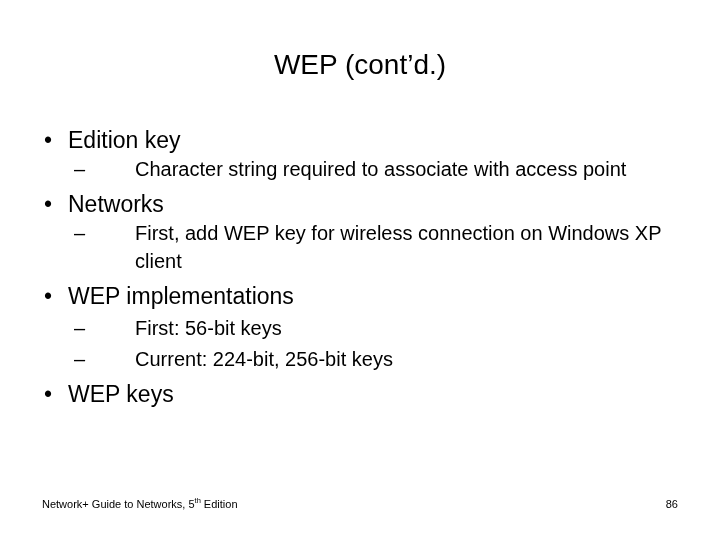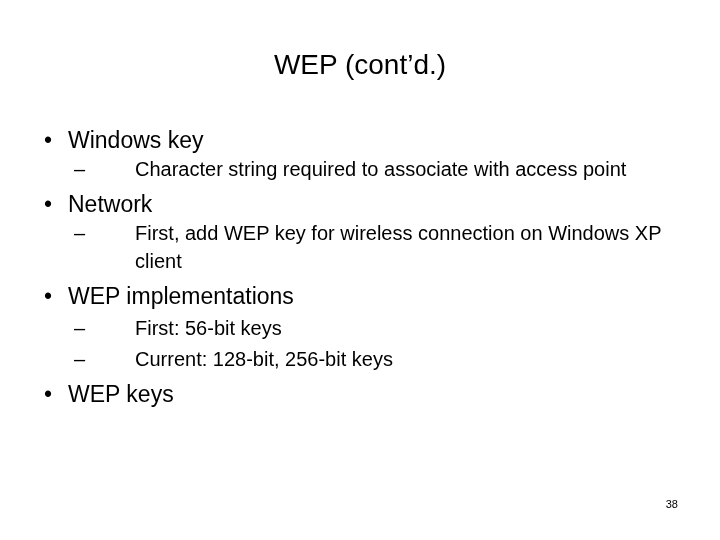--- a/index.html
+++ b/index.html
@@ -135,34 +135,34 @@
 <div class="slide">
 
   <h1 class="slide-title">WEP (cont’d.)</h1>
 
   <div class="body-area">
     <ul class="bullet-list">
 
       <li class="grp grp-1">
         <div class="b1">
           <span class="marker">•</span>
-          <span class="txt">Windows key</span>
+          <span class="txt">Edition key</span>
         </div>
         <ul class="sub-list">
           <li class="b2">
             <span class="marker">–</span>
             <span class="txt">Character string required to associate with access point</span>
           </li>
         </ul>
       </li>
 
       <li class="grp grp-2">
         <div class="b1">
           <span class="marker">•</span>
-          <span class="txt">Network</span>
+          <span class="txt">Networks</span>
         </div>
         <ul class="sub-list">
           <li class="b2">
             <span class="marker">–</span>
             <span class="txt">First, add WEP key for wireless connection on Windows XP client</span>
           </li>
         </ul>
       </li>
 
       <li class="grp grp-3">
@@ -170,31 +170,32 @@
           <span class="marker">•</span>
           <span class="txt">WEP implementations</span>
         </div>
         <ul class="sub-list">
           <li class="b2 sub-gap">
             <span class="marker">–</span>
             <span class="txt">First: 56-bit keys</span>
           </li>
           <li class="b2 sub-gap">
             <span class="marker">–</span>
-            <span class="txt">Current: 128-bit, 256-bit keys</span>
+            <span class="txt">Current: 224-bit, 256-bit keys</span>
           </li>
         </ul>
       </li>
 
       <li class="grp grp-4">
         <div class="b1">
           <span class="marker">•</span>
           <span class="txt">WEP keys</span>
         </div>
       </li>
 
     </ul>
   </div>
 
-
-  <div class="footer-page">38</div>
+  <div class="footer-left"><span>Network+ Guide to Networks, 5</span><sup>th</sup><span> Edition</span></div>
+
+  <div class="footer-page">86</div>
 
 </div>
 
 </body></html>

